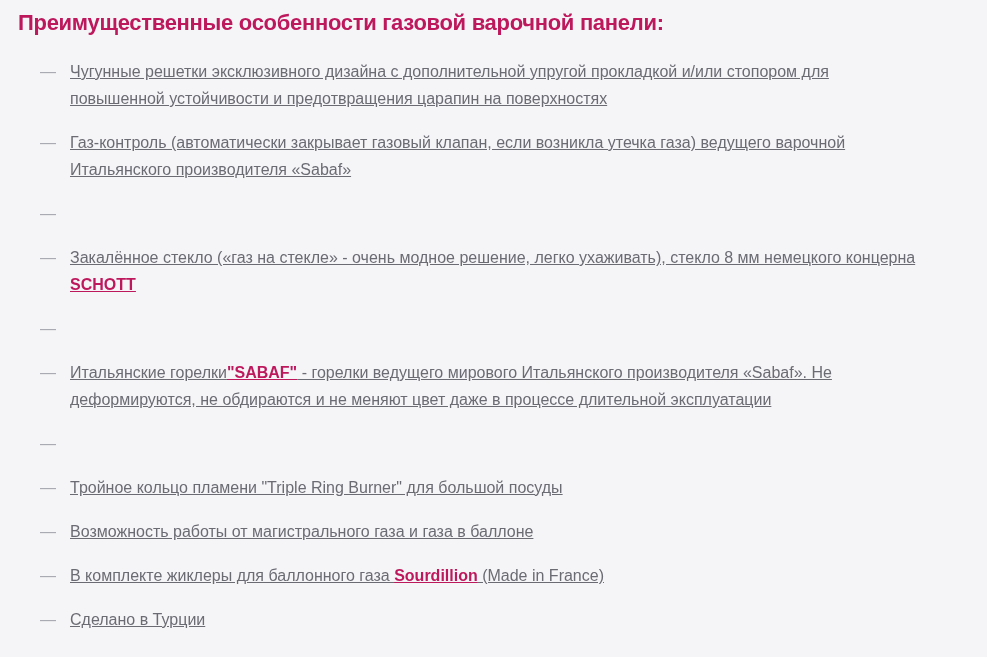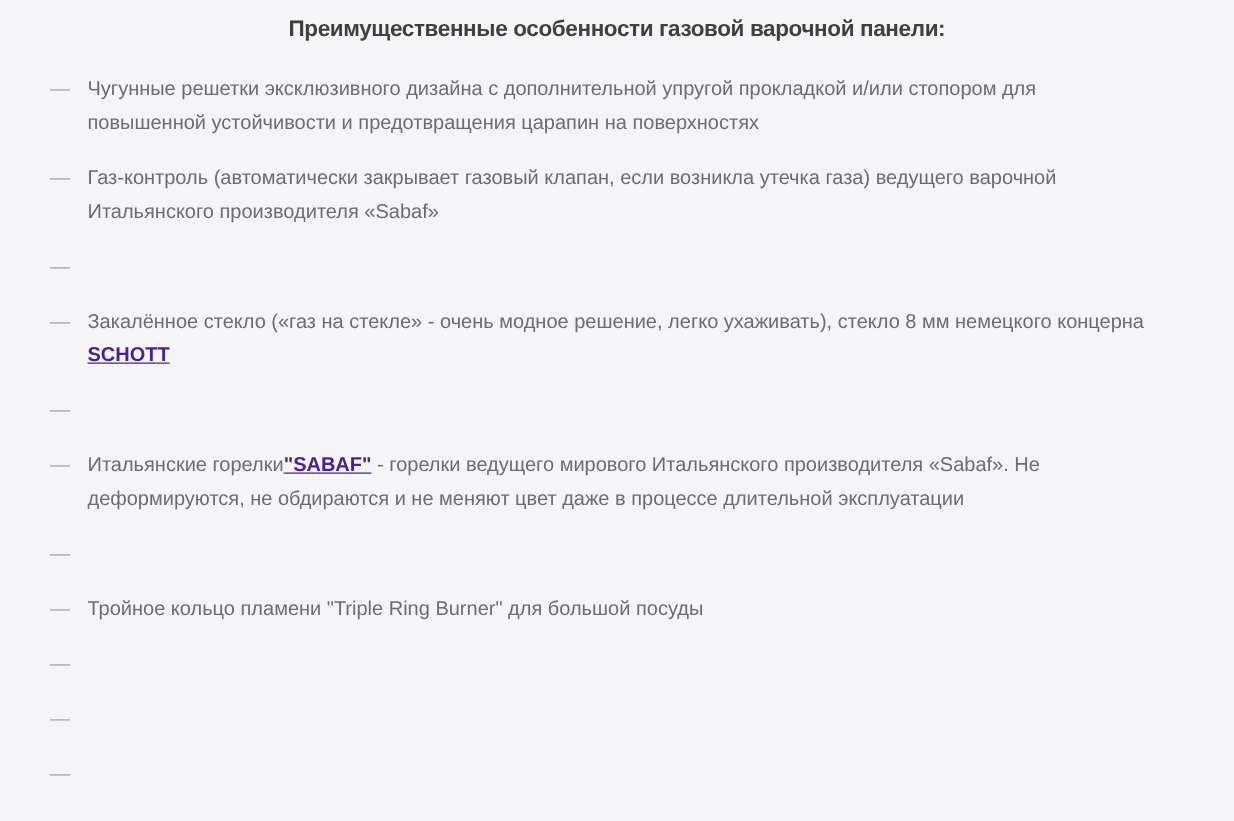--- a/index.html
+++ b/index.html
@@ -10,27 +10,26 @@
     width: 987px;
     height: 657px;
     background: #f5f5f7;
     font-family: "Liberation Sans", "DejaVu Sans", sans-serif;
     overflow: hidden;
   }
   .page {
     padding: 8px 18px 0 18px;
   }
   .page-title {
-    font-size: 18px;
+    font-size: 22px;
     font-weight: bold;
-    color: #404040;
+    color: #be185d;
     letter-spacing: -0.3px;
     margin: 0 0 20px 0;
     line-height: 30px;
-    text-align: center;
   }
   .features-list {
     list-style: none;
     margin: 0;
     padding: 0 0 0 22px;
   }
   .feature-item {
     display: flex;
     align-items: flex-start;
     margin-bottom: 17px;
@@ -38,23 +37,24 @@
     line-height: 27px;
     color: #6b6b74;
   }
   .dash {
     flex: 0 0 30px;
     color: #a8a8b0;
     user-select: none;
   }
   .item-text {
     max-width: 858px;
+    text-decoration: underline;
   }
   .link {
-    color: #4c1d95;
+    color: #be185d;
     font-weight: bold;
     text-decoration: underline;
     cursor: pointer;
   }
 </style>
 </head>
 <body>
 
 <div class="page">
   <h1 class="page-title">Преимущественные особенности газовой варочной панели:</h1>
@@ -83,21 +83,24 @@
       </li>
       <li class="feature-item">
         <span class="dash">—</span>
       </li>
       <li class="feature-item">
         <span class="dash">—</span>
         <span class="item-text">Тройное кольцо пламени "Triple Ring Burner" для большой посуды</span>
       </li>
       <li class="feature-item">
         <span class="dash">—</span>
+        <span class="item-text">Возможность работы от магистрального газа и газа в баллоне</span>
       </li>
       <li class="feature-item">
         <span class="dash">—</span>
+        <span class="item-text">В комплекте жиклеры для баллонного газа <a class="link" href="#">Sourdillion</a> (Made in France)</span>
       </li>
       <li class="feature-item">
         <span class="dash">—</span>
+        <span class="item-text">Сделано в Турции</span>
       </li>
     </ul>
 </div>
 
 </body></html>

